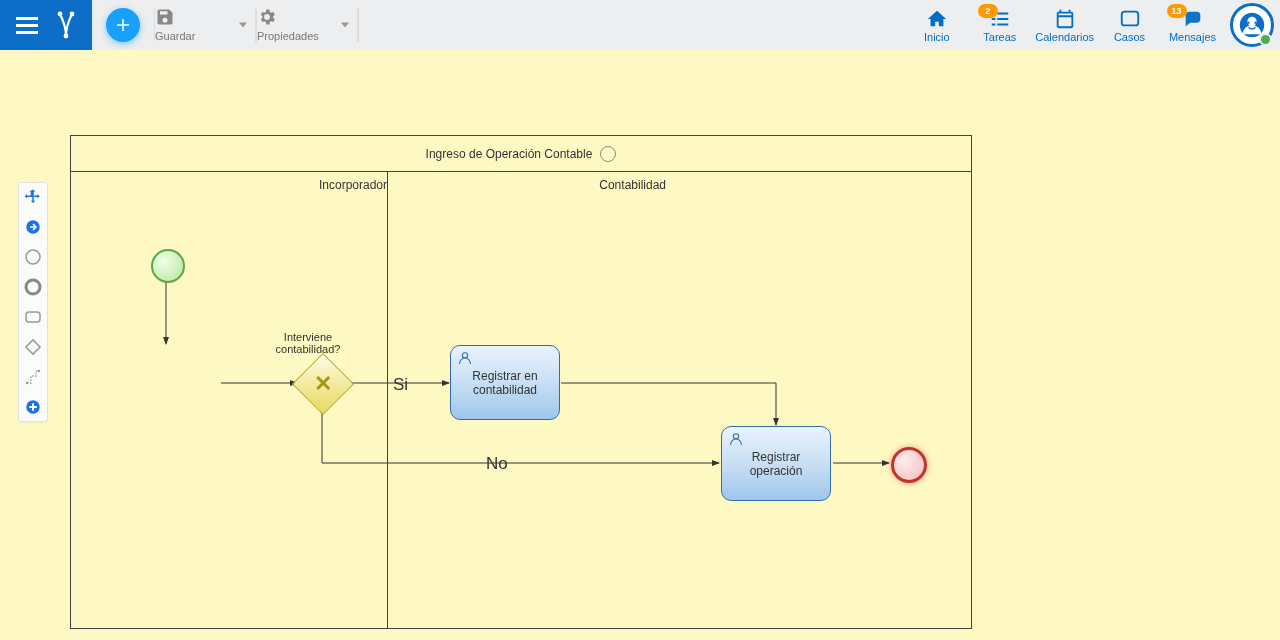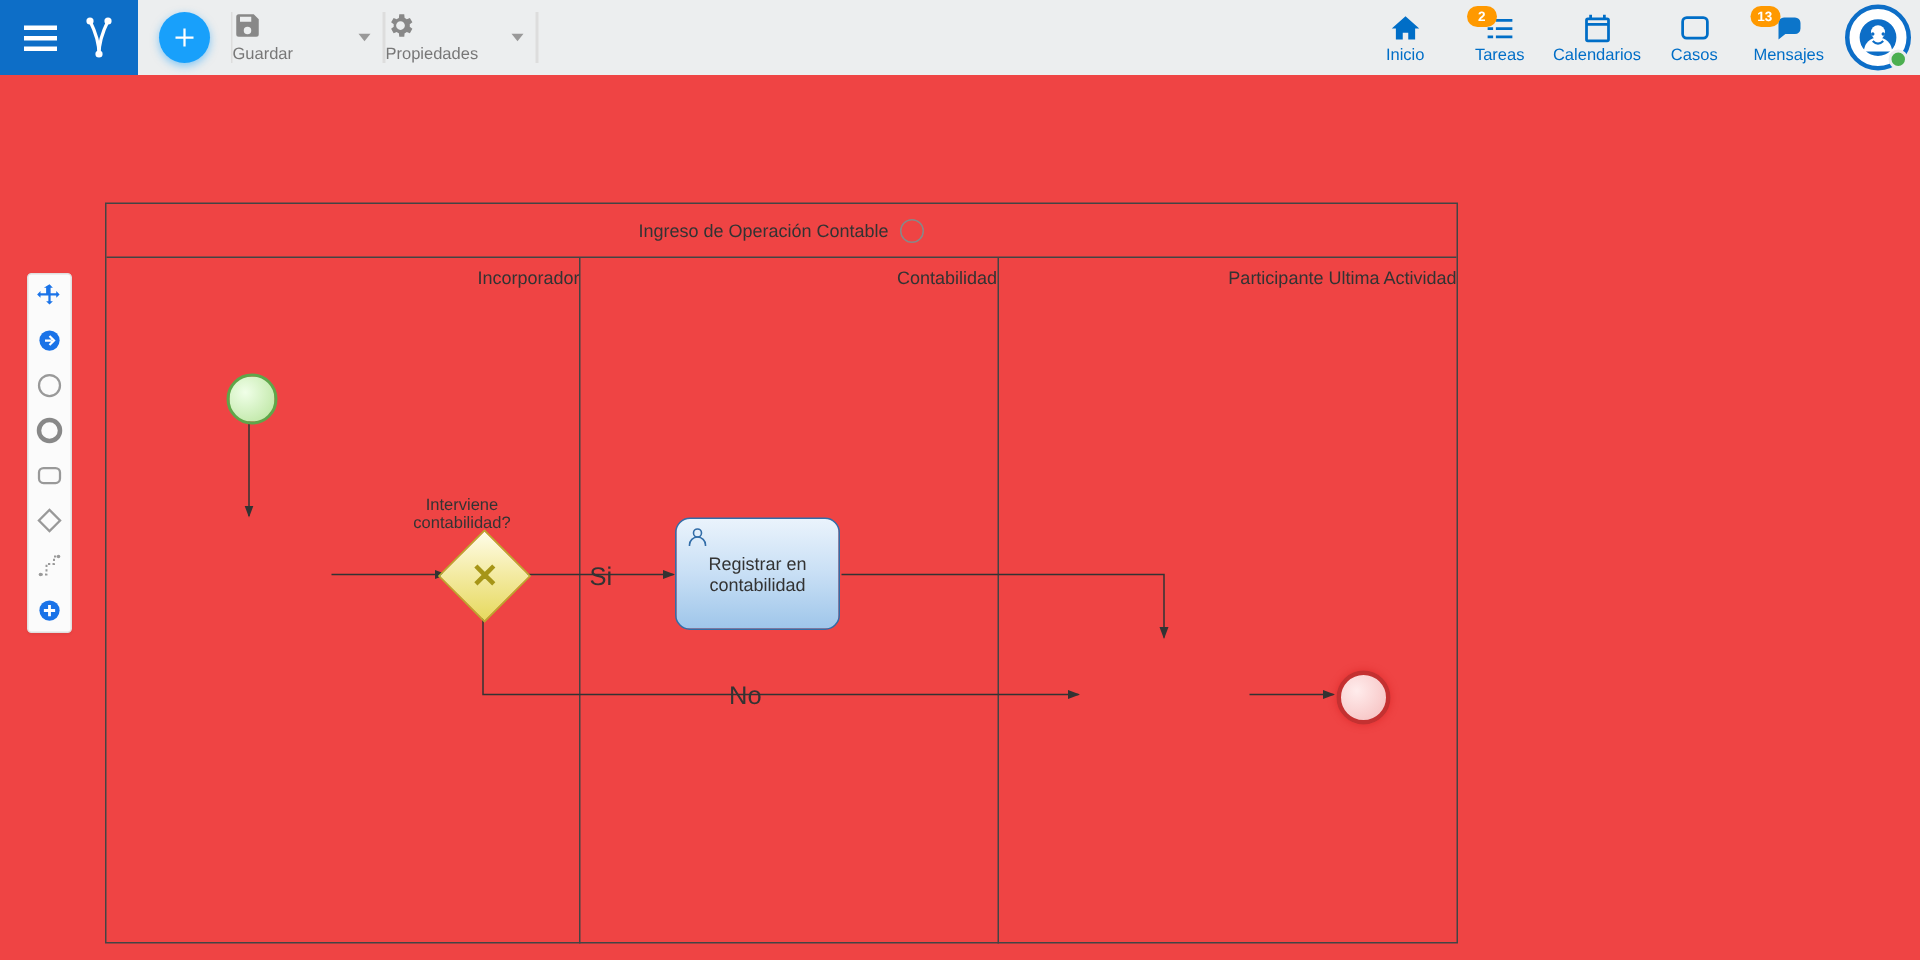--- a/index.html
+++ b/index.html
@@ -26,21 +26,21 @@
   .avatar-wrap{display:flex;align-items:center;justify-content:center;width:56px;position:relative}
   .avatar{width:38px;height:38px;border-radius:50%;background:#fff;border:3px solid #0d6ec7;display:flex;align-items:center;justify-content:center}
   .avatar svg{width:28px;height:28px}
   .presence{position:absolute;width:9px;height:9px;border-radius:50%;background:#4caf50;border:2px solid #eceeef;bottom:4px;right:8px}
 
   
   .palette{position:absolute;left:18px;top:132px;width:28px;background:#fbfbfb;border:1px solid #e0e0e0;border-radius:3px;display:flex;flex-direction:column;align-items:center;padding:4px 0;gap:10px;box-shadow:0 1px 2px rgba(0,0,0,0.05)}
   .pal-icon{width:20px;height:20px;display:flex;align-items:center;justify-content:center}
 
   
-  .canvas{position:absolute;left:0;top:50px;right:0;bottom:0;background:#ef4444}
+  .canvas{position:absolute;left:0;top:50px;right:0;bottom:0;background:#fef9c3}
   .pool{position:absolute;left:70px;top:85px;width:900px;height:492px;border:1px solid #444}
   .pool-title{height:35px;border-bottom:1px solid #444;display:flex;align-items:center;justify-content:center;gap:8px}
   .pool-title .circ{width:14px;height:14px;border:1px solid #888;border-radius:50%}
   .lanes{display:flex;height:457px}
   .lane{position:relative;border-right:1px solid #444}
   .lane:last-child{border-right:none}
   .lane-title{position:absolute;top:6px;left:0;right:0;text-align:right;font-size:12px}
 
   
   .task{position:absolute;width:110px;height:75px;border:1px solid #326da8;border-radius:10px;background:linear-gradient(#eaf3fc,#c8dff5,#9fc6ea);display:flex;align-items:center;justify-content:center;text-align:center;padding:6px;box-sizing:border-box;font-size:12px}
@@ -224,23 +224,20 @@
       <span>Ingreso de Operación Contable</span>
       <span class="circ"></span>
     </div>
     <div class="lanes">
       <div class="lane" style="width:316px">
         <div class="lane-title">Incorporador</div>
       </div>
       <div class="lane" style="width:278px">
         <div class="lane-title">Contabilidad</div>
       </div>
-      <div class="lane" style="width:306px">
-        <div class="lane-title">Participante Ultima Actividad</div>
-      </div>
     </div>
 
     <svg class="flows">
       <defs>
         <marker id="arr" markerWidth="8" markerHeight="8" refX="7" refY="3" orient="auto">
             <path d="M0 0 L8 3 L0 6 z" fill="#333"></path>
           </marker>
       </defs>
 
       <path d="M95 145 L95 208" stroke="#333" fill="none" marker-end="url(#arr)"></path>
@@ -268,17 +265,24 @@
     <div class="flow-label" style="left:415px;top:318px">No</div>
 
     <div class="task" style="left:379px;top:209px">
       <span class="user-ic"><svg width="16" height="16" viewBox="0 0 24 24">
             <circle cx="12" cy="8" r="4" fill="none" stroke="#326da8" stroke-width="1.6"></circle>
             <path d="M4 21v-1a8 8 0 0 1 16 0v1" fill="none" stroke="#326da8" stroke-width="1.6"></path>
           </svg></span>
       <span>Registrar en contabilidad</span>
     </div>
 
+    <div class="task" style="left:650px;top:290px">
+      <span class="user-ic"><svg width="16" height="16" viewBox="0 0 24 24">
+            <circle cx="12" cy="8" r="4" fill="none" stroke="#326da8" stroke-width="1.6"></circle>
+            <path d="M4 21v-1a8 8 0 0 1 16 0v1" fill="none" stroke="#326da8" stroke-width="1.6"></path>
+          </svg></span>
+      <span>Registrar operación</span>
+    </div>
 
     <div class="end-ev" style="left:820px;top:311px"></div>
 
   </div>
 </div>
 
 </body></html>

